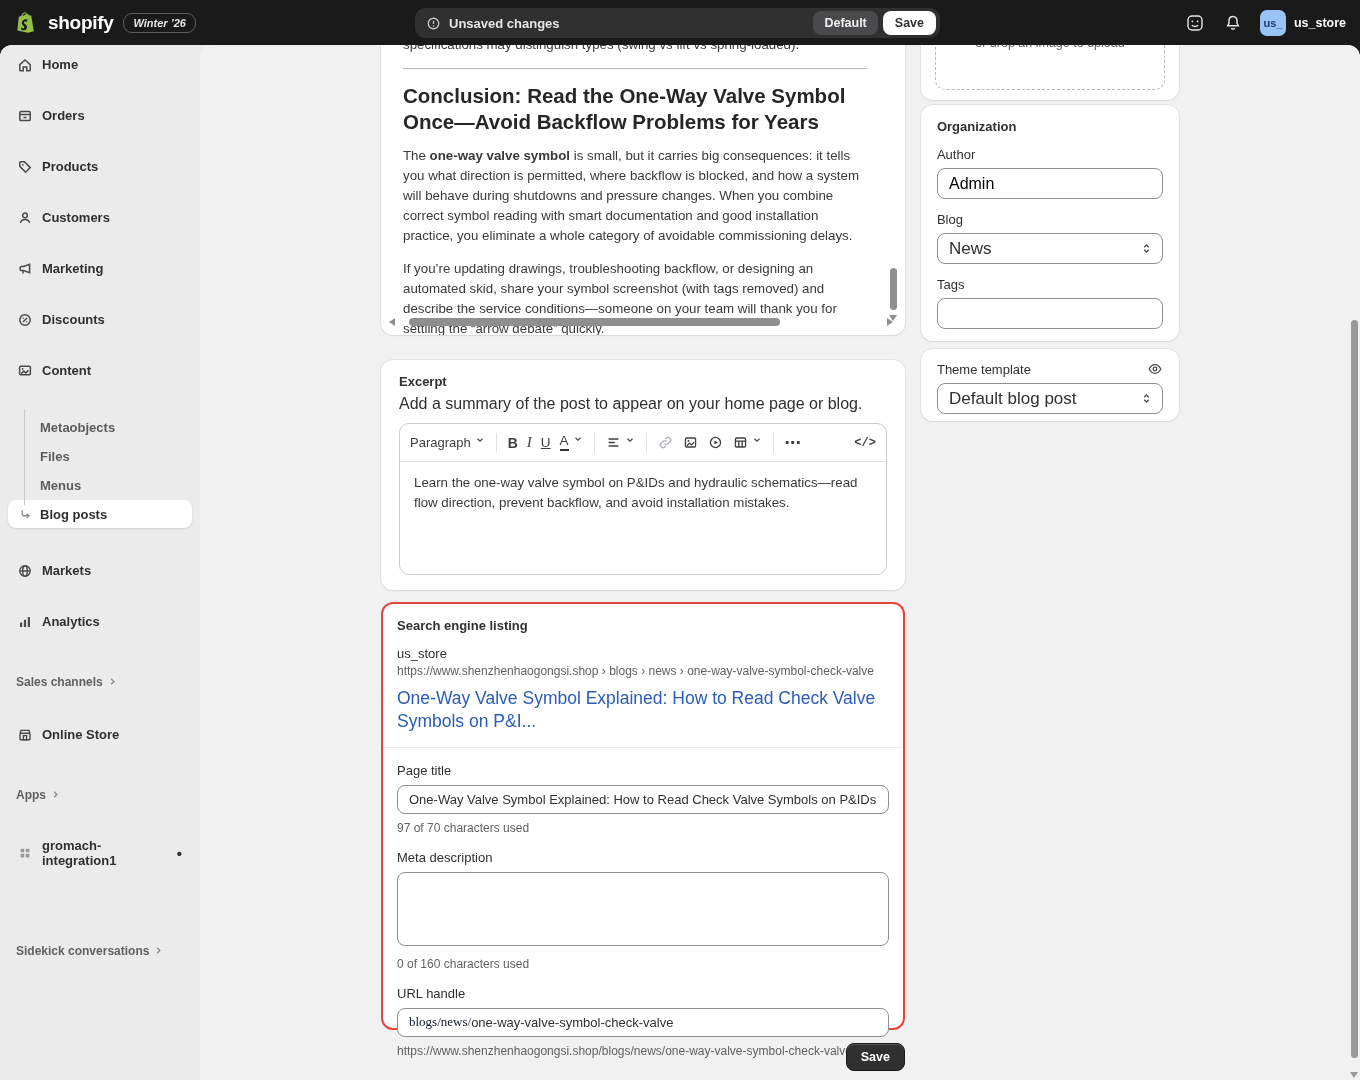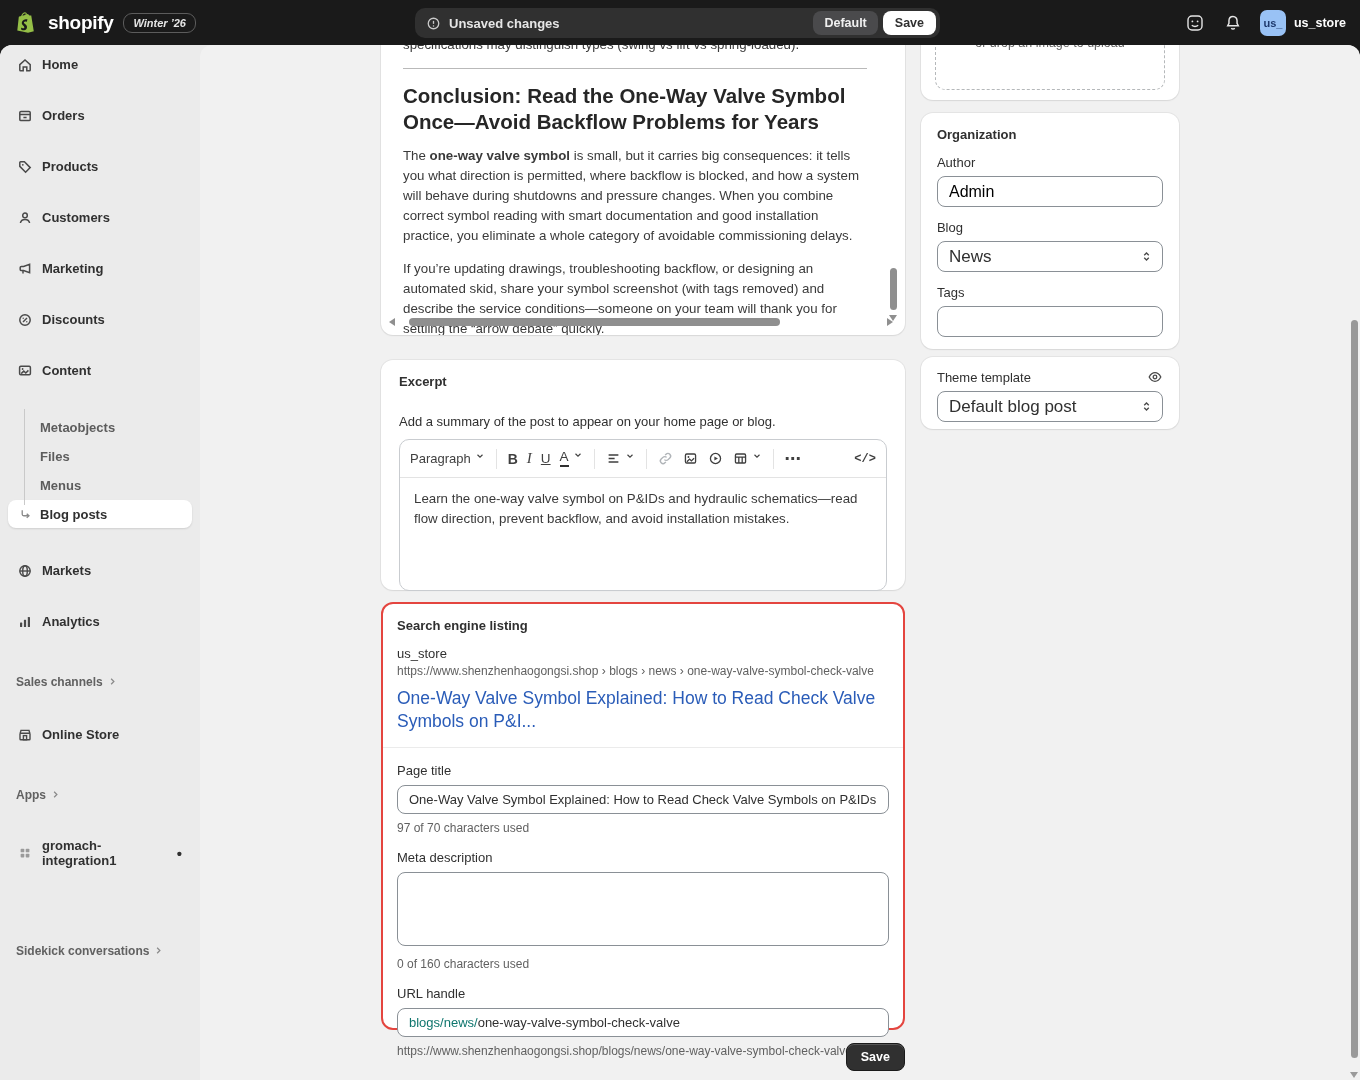--- a/index.html
+++ b/index.html
@@ -59,21 +59,21 @@
   .vscroll-arrow { position:absolute; right:8px; top:284px; width:0; height:0; border-left:4px solid transparent; border-right:4px solid transparent; border-top:6px solid #8f8f8f; }
   .hscroll-track { position:absolute; left:20px; right:28px; bottom:9px; height:8px; }
   .hscroll-thumb { position:absolute; left:8px; width:78%; height:8px; background:#8f8f8f; border-radius:4px; }
   .h-arrow { position:absolute; bottom:9px; width:0; height:0; border-top:4px solid transparent; border-bottom:4px solid transparent; }
   .h-arrow.left { left:8px; border-right:6px solid #8f8f8f; }
   .h-arrow.right { right:12px; border-left:6px solid #8f8f8f; }
 
   
   .excerpt-card { margin-top:25px; height:230px; padding:14px 18px; }
   .card-title { font-size:13px; font-weight:700; color:#303030; }
-  .excerpt-desc { font-size:13px; color:#303030; margin-top:25px; }
+  .excerpt-desc { font-size:16px; color:#303030; margin-top:6px; }
   .editor { margin-top:10px; border:1px solid #c9ccd0; border-radius:10px; overflow:hidden; height:152px; }
   .editor-toolbar { height:38px; border-bottom:1px solid #e3e3e3; display:flex; align-items:center; padding:0 10px; gap:9px; color:#3f3f3f; }
   .tb-sep { width:1px; height:20px; background:#e3e3e3; margin:0 2px; }
   .tb-btn { display:flex; align-items:flex-start; gap:4px; cursor:pointer; font-size:13px; color:#3f3f3f; }
   .tb-b { font-weight:800; font-size:14px; }
   .tb-i { font-style:italic; font-family:"Liberation Serif",serif; font-size:15px; }
   .tb-u { text-decoration:underline; font-size:13.5px; }
   .tb-a { border-bottom:2px solid #303030; line-height:1.1; font-size:13.5px; }
   .tb-ic { width:16px; height:16px; display:flex; align-items:center; justify-content:center; }
   .tb-link { color:#b0b4b8; }
@@ -85,31 +85,31 @@
   .seo-card { margin-top:12px; height:428px; border:2px solid #e4453f; border-radius:12px; padding:14px 14px 16px; box-shadow:none; }
   .serp-site { font-size:13px; color:#303030; margin-top:13px; }
   .serp-url { font-size:12px; color:#616161; margin-top:3px; }
   .serp-title { font-size:17.5px; line-height:1.3; color:#2a5cb8; margin-top:9px; cursor:pointer; }
   .seo-divider { border:none; border-top:1px solid #ebebeb; margin:14px -14px 0; }
   .field-label { font-size:13px; color:#303030; margin-top:15px; }
   .text-input { width:100%; height:29px; border:1px solid #8a9096; border-radius:8px; padding:0 11px; font-size:13px; color:#303030; margin-top:7px; font-family:inherit; background:#fff; outline:none; }
   .helper { font-size:12px; color:#616161; margin-top:7px; }
   .meta-textarea { width:100%; height:74px; border:1px solid #8a9096; border-radius:8px; margin-top:7px; resize:none; font-family:inherit; font-size:13px; padding:8px 11px; outline:none; }
   .url-input { width:100%; height:29px; border:1px solid #8a9096; border-radius:8px; margin-top:7px; display:flex; align-items:center; padding:0 11px; font-size:13px; cursor:text; background:#fff; }
-  .url-prefix { color:#0f766e; }
+  .url-prefix { color:#0f172a;font-family:Liberation Serif, serif; }
   .url-value { color:#303030; }
 
   
   .save-row { margin-top:13px; display:flex; justify-content:flex-end; }
   .btn-save-bottom { background:#303030; color:#fff; border:1px solid #1a1a1a; box-shadow:inset 0 1px 0 rgba(255,255,255,.18); border-radius:8px; height:28px; padding:0 14px; font-size:12.5px; font-weight:700; cursor:pointer; font-family:inherit; }
 
   
   .upload-card { margin-top:-60px; height:115px; padding:0 14px 10px; }
   .dashed-box { border:1.5px dashed #b5b8ba; border-radius:10px; height:105px; text-align:center; padding-top:50px; font-size:12.5px; color:#616161; cursor:pointer; }
-  .org-card { margin-top:13px; height:236px; padding:14px 16px; }
+  .org-card { margin-top:5px; height:236px; padding:14px 16px; }
   .side-label { font-size:13px; color:#303030; margin-top:13px; }
   .side-input { width:100%; height:31px; border:1px solid #8a9096; border-radius:8px; padding:0 11px; font-size:16px; margin-top:6px; font-family:inherit; outline:none; }
   .side-select { width:100%; height:31px; border:1px solid #8a9096; border-radius:8px; margin-top:6px; display:flex; align-items:center; justify-content:space-between; padding:0 9px 0 11px; font-size:17px; cursor:pointer; background:#fff; }
   .updown-ic { width:13px; height:13px; color:#4a4a4a; }
   .theme-card { margin-top:8px; height:72px; padding:12px 16px; }
   .theme-head { display:flex; align-items:center; justify-content:space-between; }
   .eye-ic { width:16px; height:16px; color:#4a4a4a; cursor:pointer; }
 
   
   .win-scroll { position:absolute; right:2px; top:320px; width:7px; height:738px; background:#999; border-radius:4px; z-index:60; }

